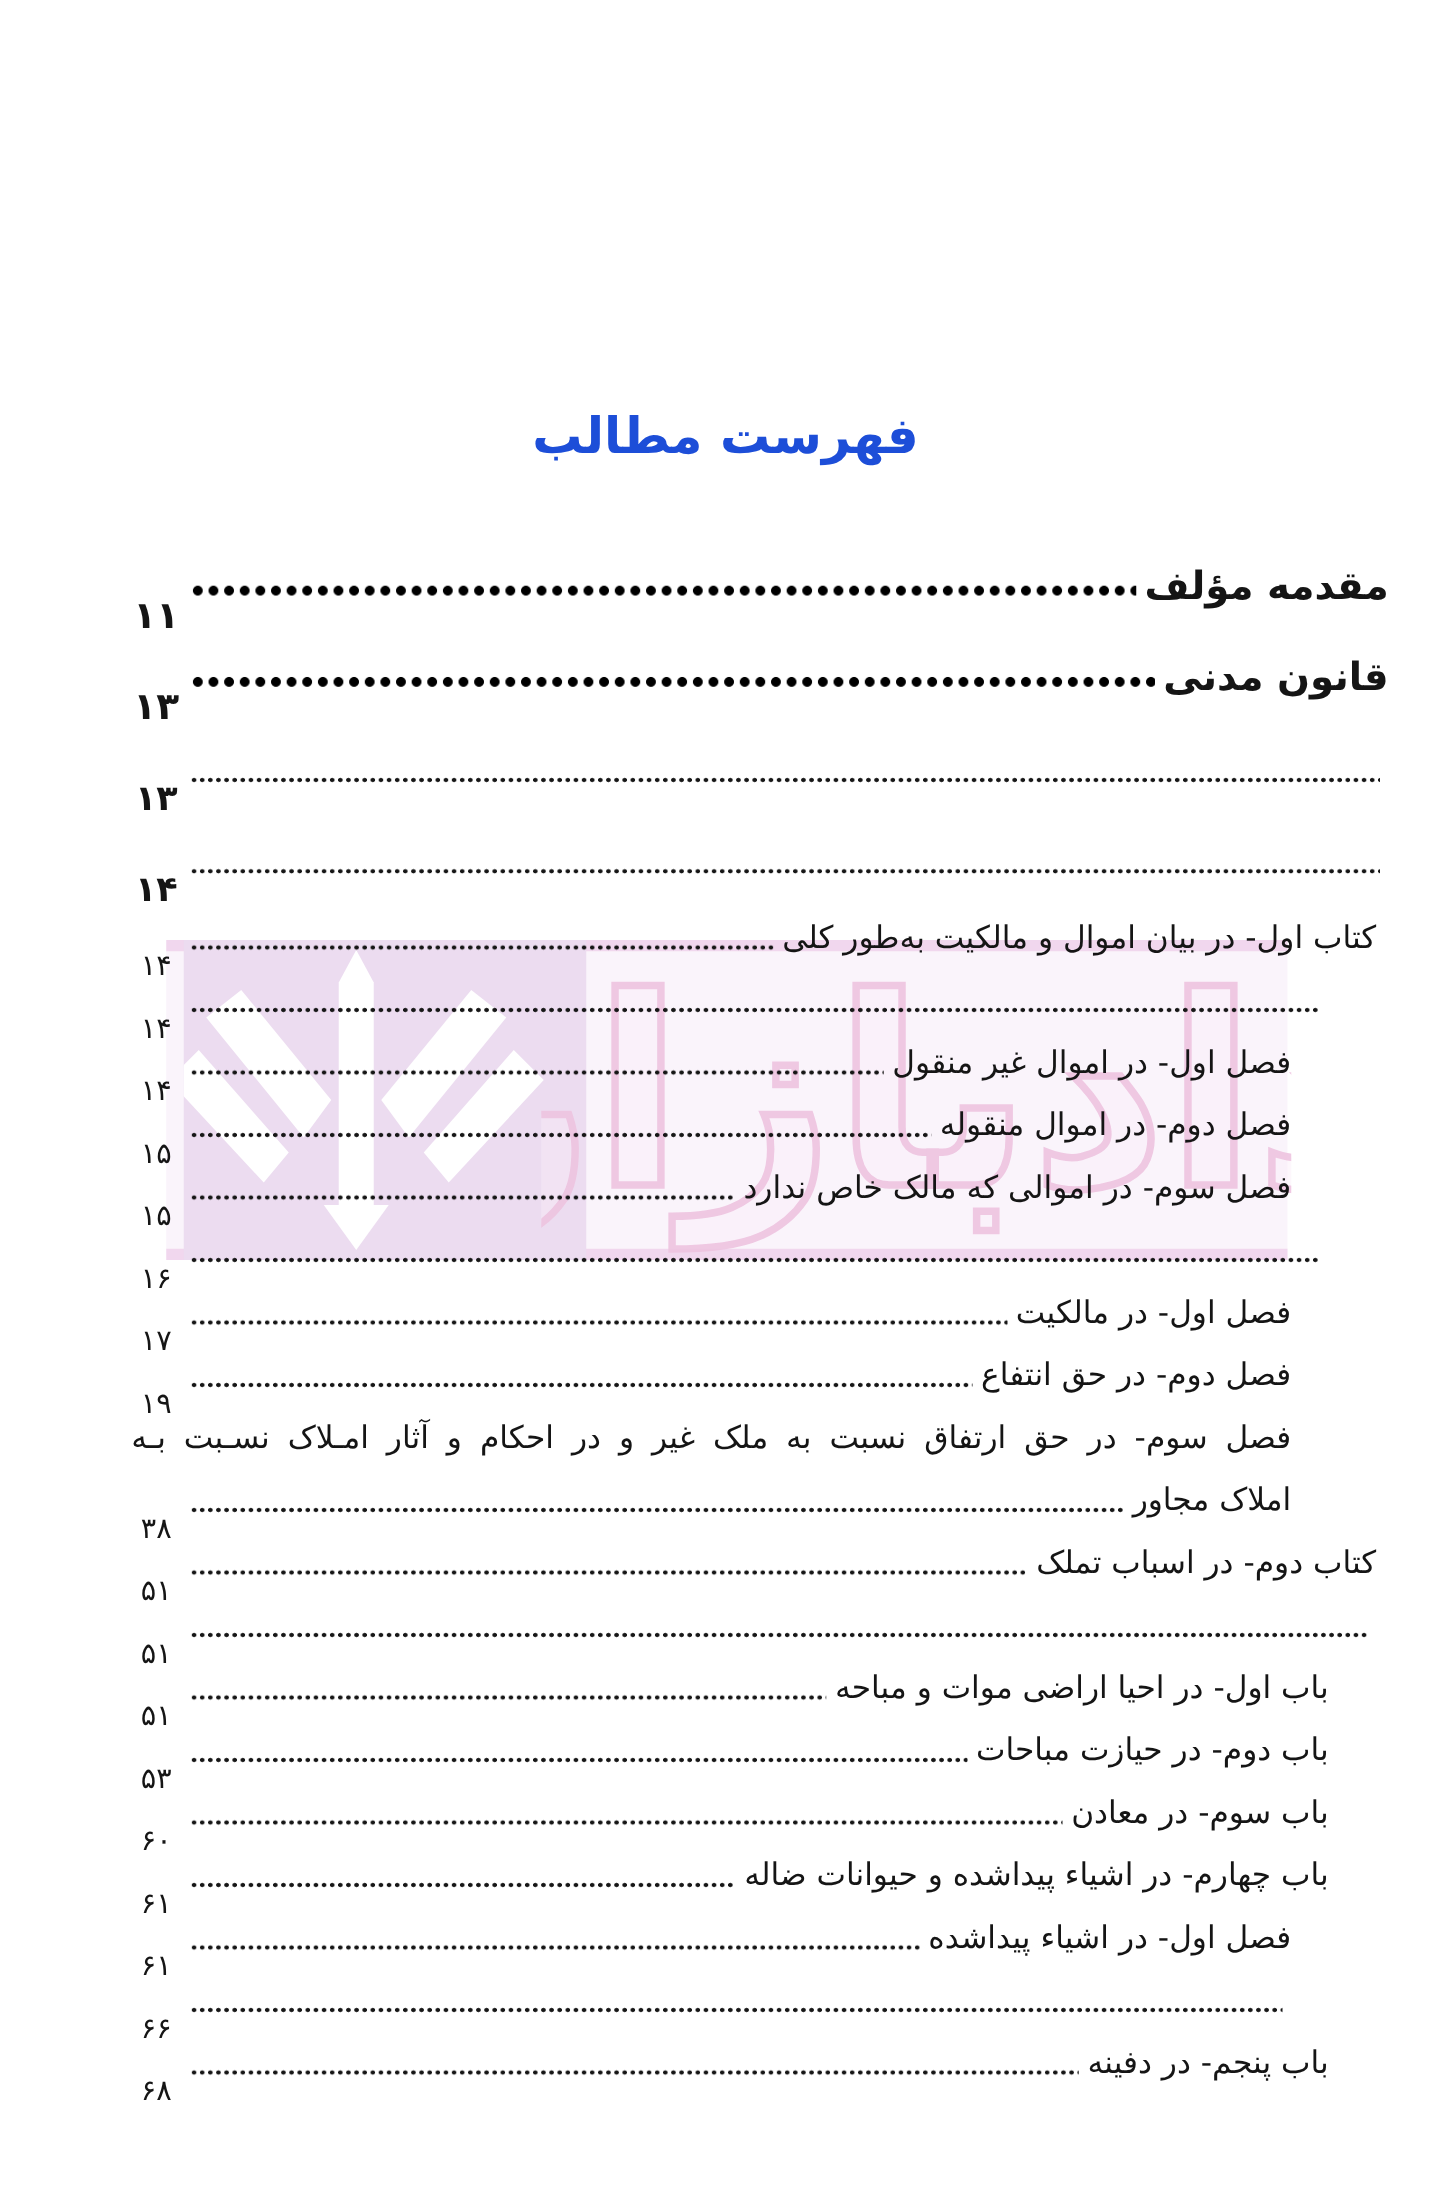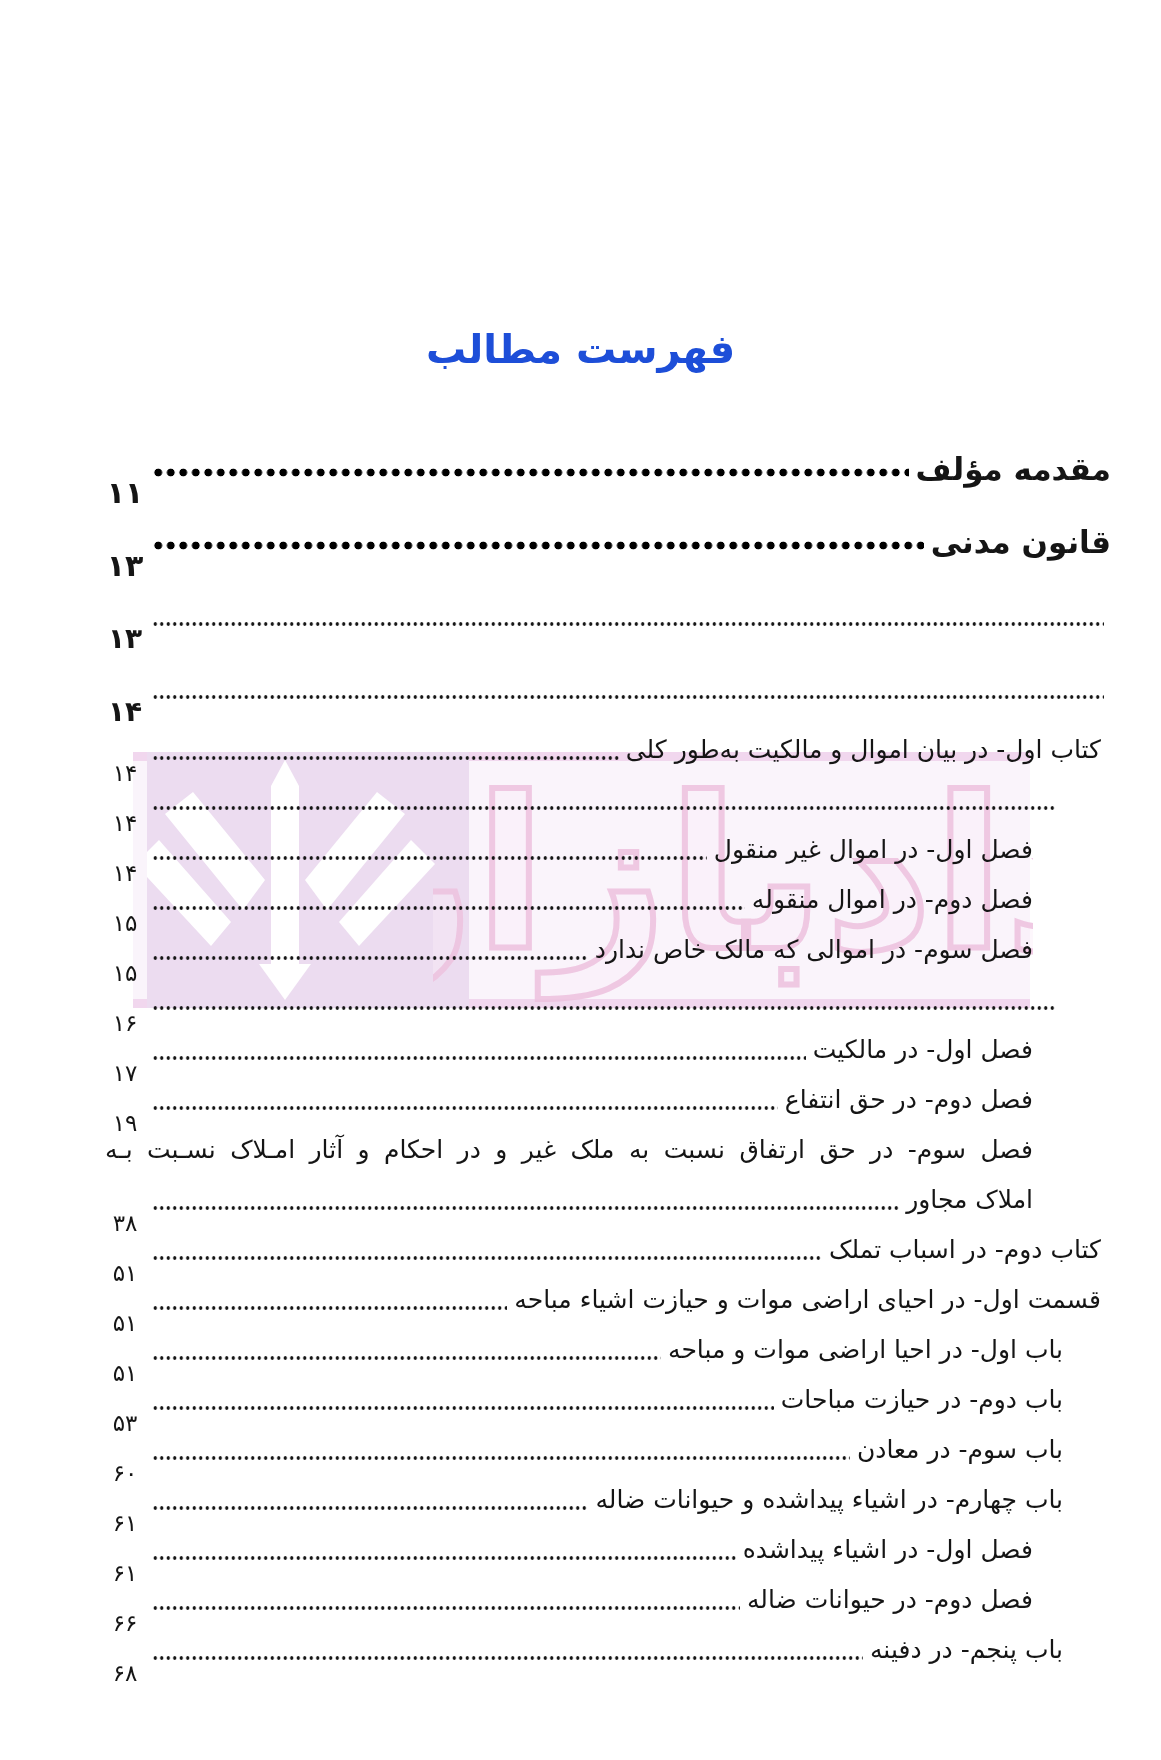--- a/index.html
+++ b/index.html
@@ -190,21 +190,20 @@
     <span class="t">املاک مجاور</span>
     <span class="leader"></span>
     <span class="pg">۳۸</span>
   </div>
       <div class="row lv1">
     <span class="t">کتاب دوم- در اسباب تملک</span>
     <span class="leader"></span>
     <span class="pg">۵۱</span>
   </div>
       <div class="row lv1">
-    <span class="t">قسمت اول- در احیای اراضی موات و حیازت اشیاء مباحه</span>
     <span class="leader"></span>
     <span class="pg">۵۱</span>
   </div>
       <div class="row lv2">
     <span class="t">باب اول- در احیا اراضی موات و مباحه</span>
     <span class="leader"></span>
     <span class="pg">۵۱</span>
   </div>
       <div class="row lv2">
     <span class="t">باب دوم- در حیازت مباحات</span>
@@ -220,21 +219,20 @@
     <span class="t">باب چهارم- در اشیاء پیداشده و حیوانات ضاله</span>
     <span class="leader"></span>
     <span class="pg">۶۱</span>
   </div>
       <div class="row lv3">
     <span class="t">فصل اول- در اشیاء پیداشده</span>
     <span class="leader"></span>
     <span class="pg">۶۱</span>
   </div>
       <div class="row lv3">
-    <span class="t">فصل دوم- در حیوانات ضاله</span>
     <span class="leader"></span>
     <span class="pg">۶۶</span>
   </div>
       <div class="row lv2">
     <span class="t">باب پنجم- در دفینه</span>
     <span class="leader"></span>
     <span class="pg">۶۸</span>
   </div>
     </div>
 

